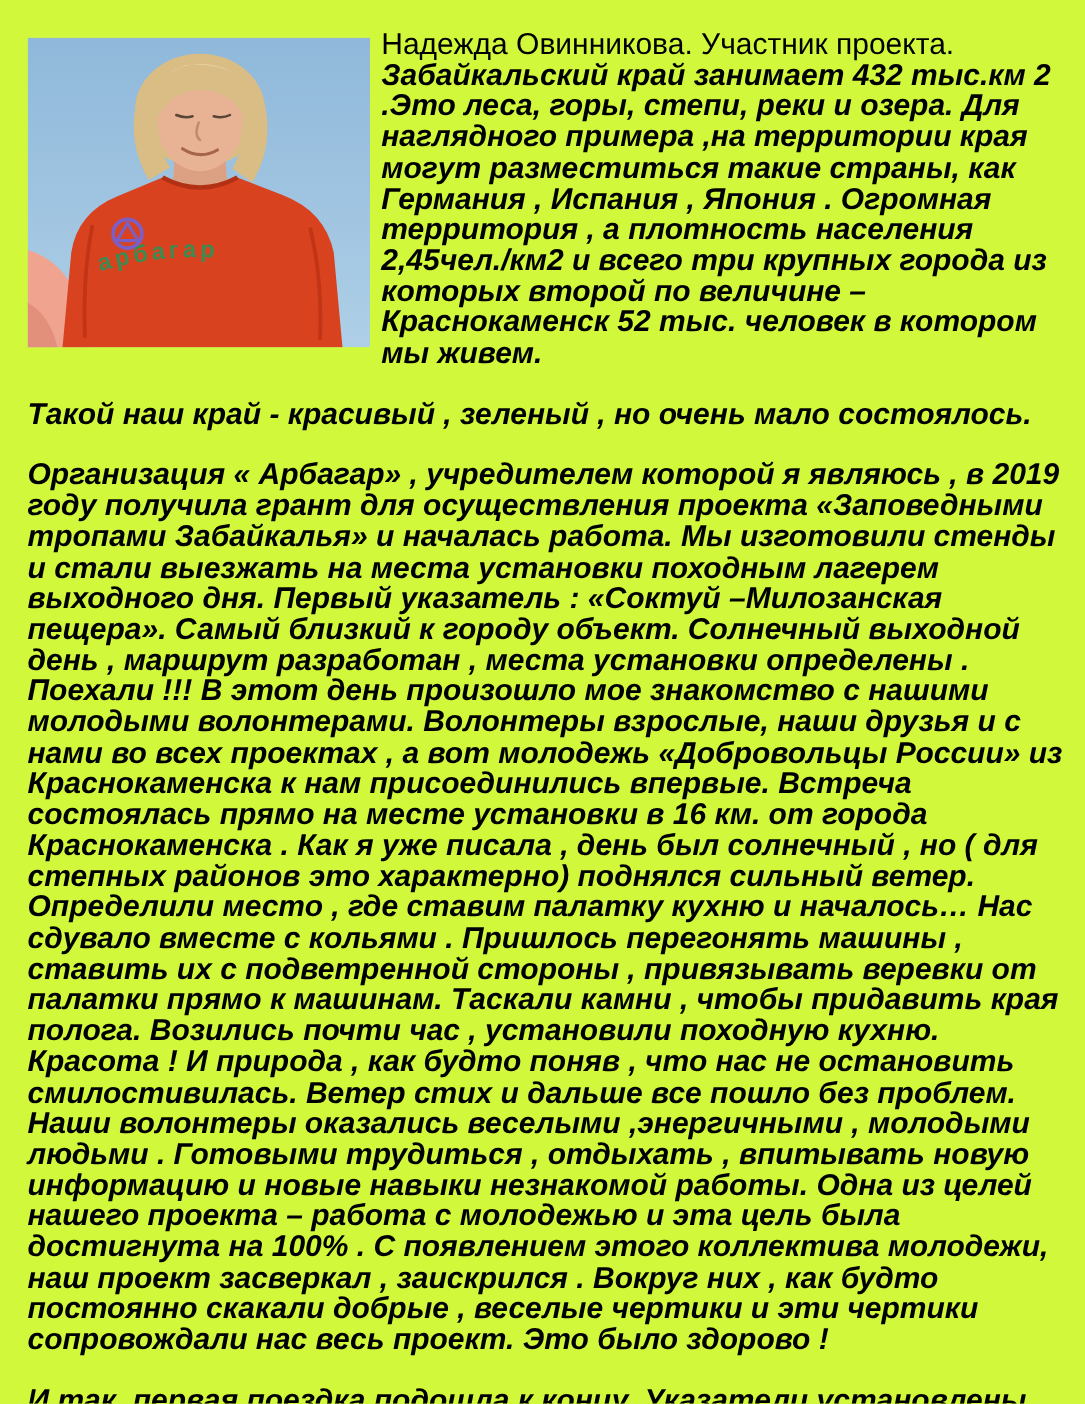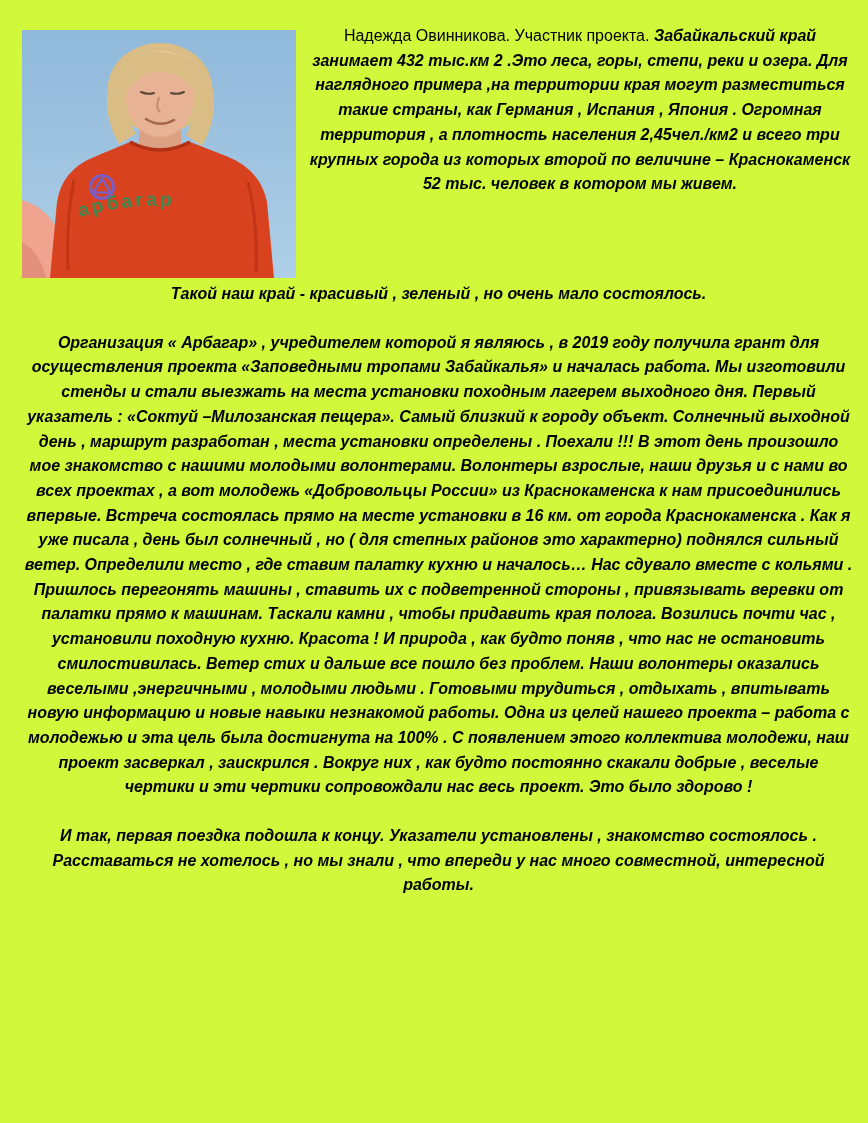--- a/index.html
+++ b/index.html
@@ -9,26 +9,26 @@
     width: 868px;
     height: 1123px;
     background: #d2f83c;
     box-sizing: border-box;
     padding: 24px 13px 0 22px;
     overflow: hidden;
     font-family: "Liberation Sans", sans-serif;
     color: #000000;
   }
   .para {
-    font-size: 16px;
+    font-size: 24px;
     line-height: 24.7px;
     font-weight: bold;
     font-style: italic;
     margin: 0 0 24px 0;
-    text-align: center;
+    text-align: left;
   }
   .lead {
     font-weight: normal;
     font-style: normal;
   }
   .photo {
     float: left;
     width: 274px;
     height: 248px;
     margin: 6px 9px 4px 0;

